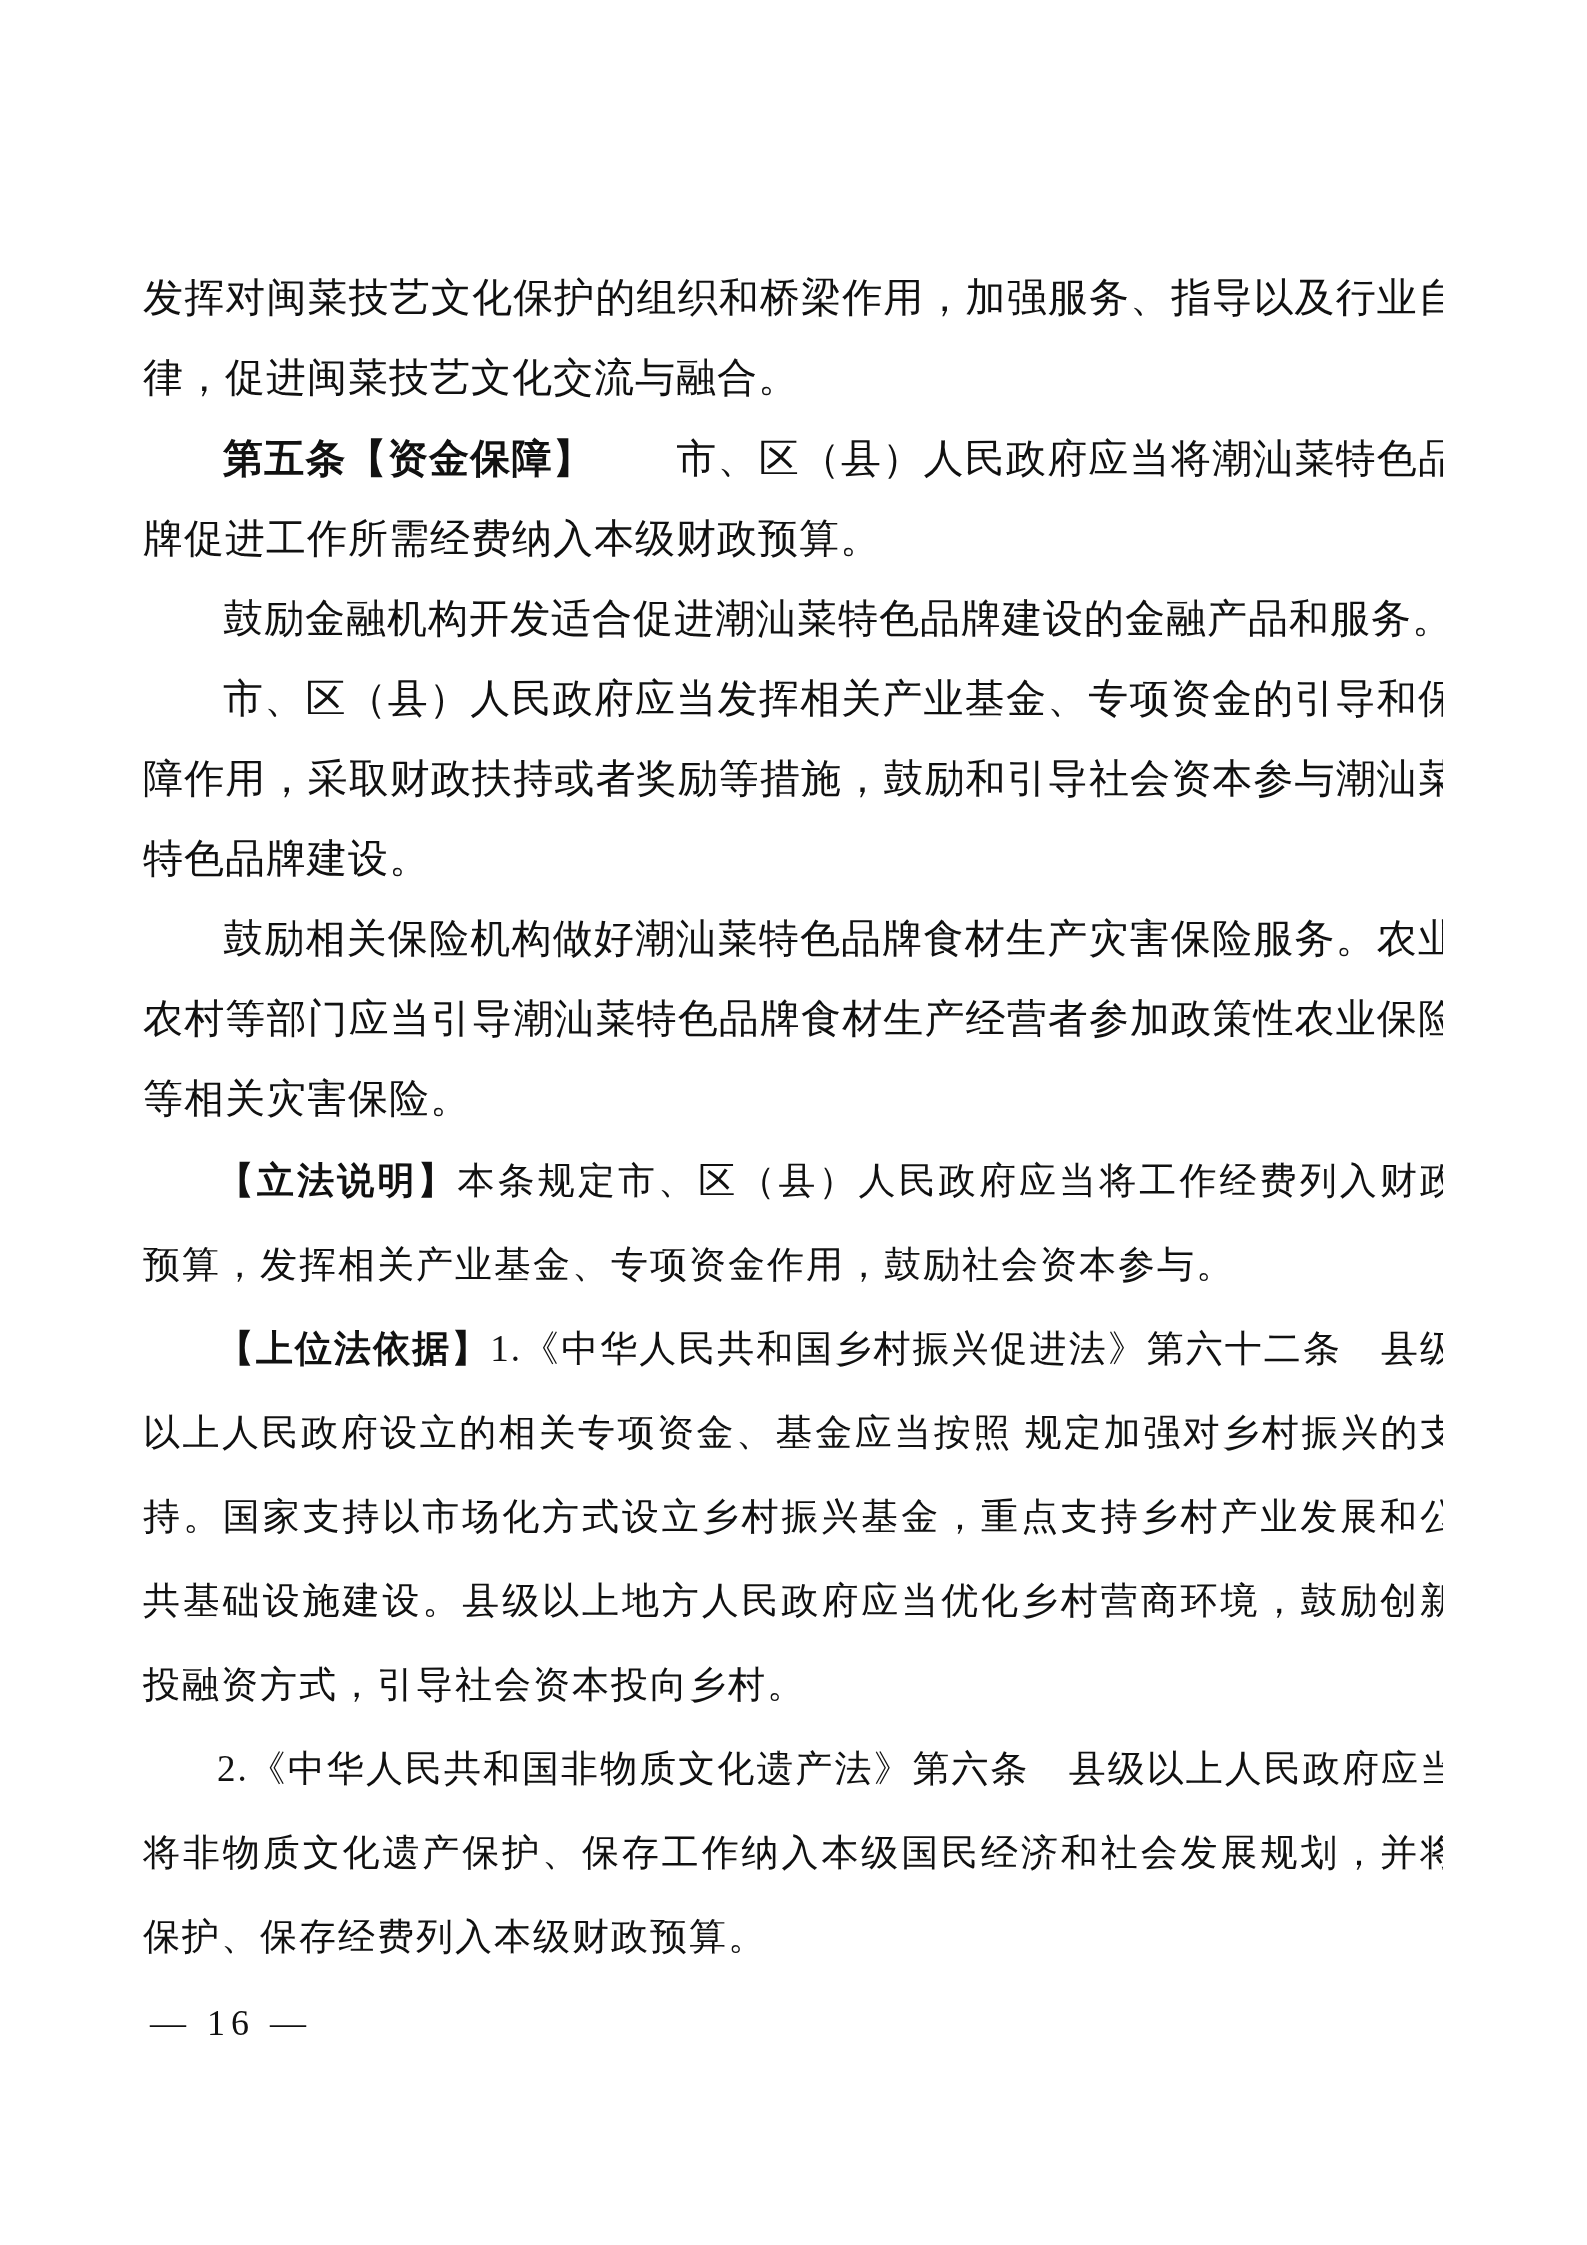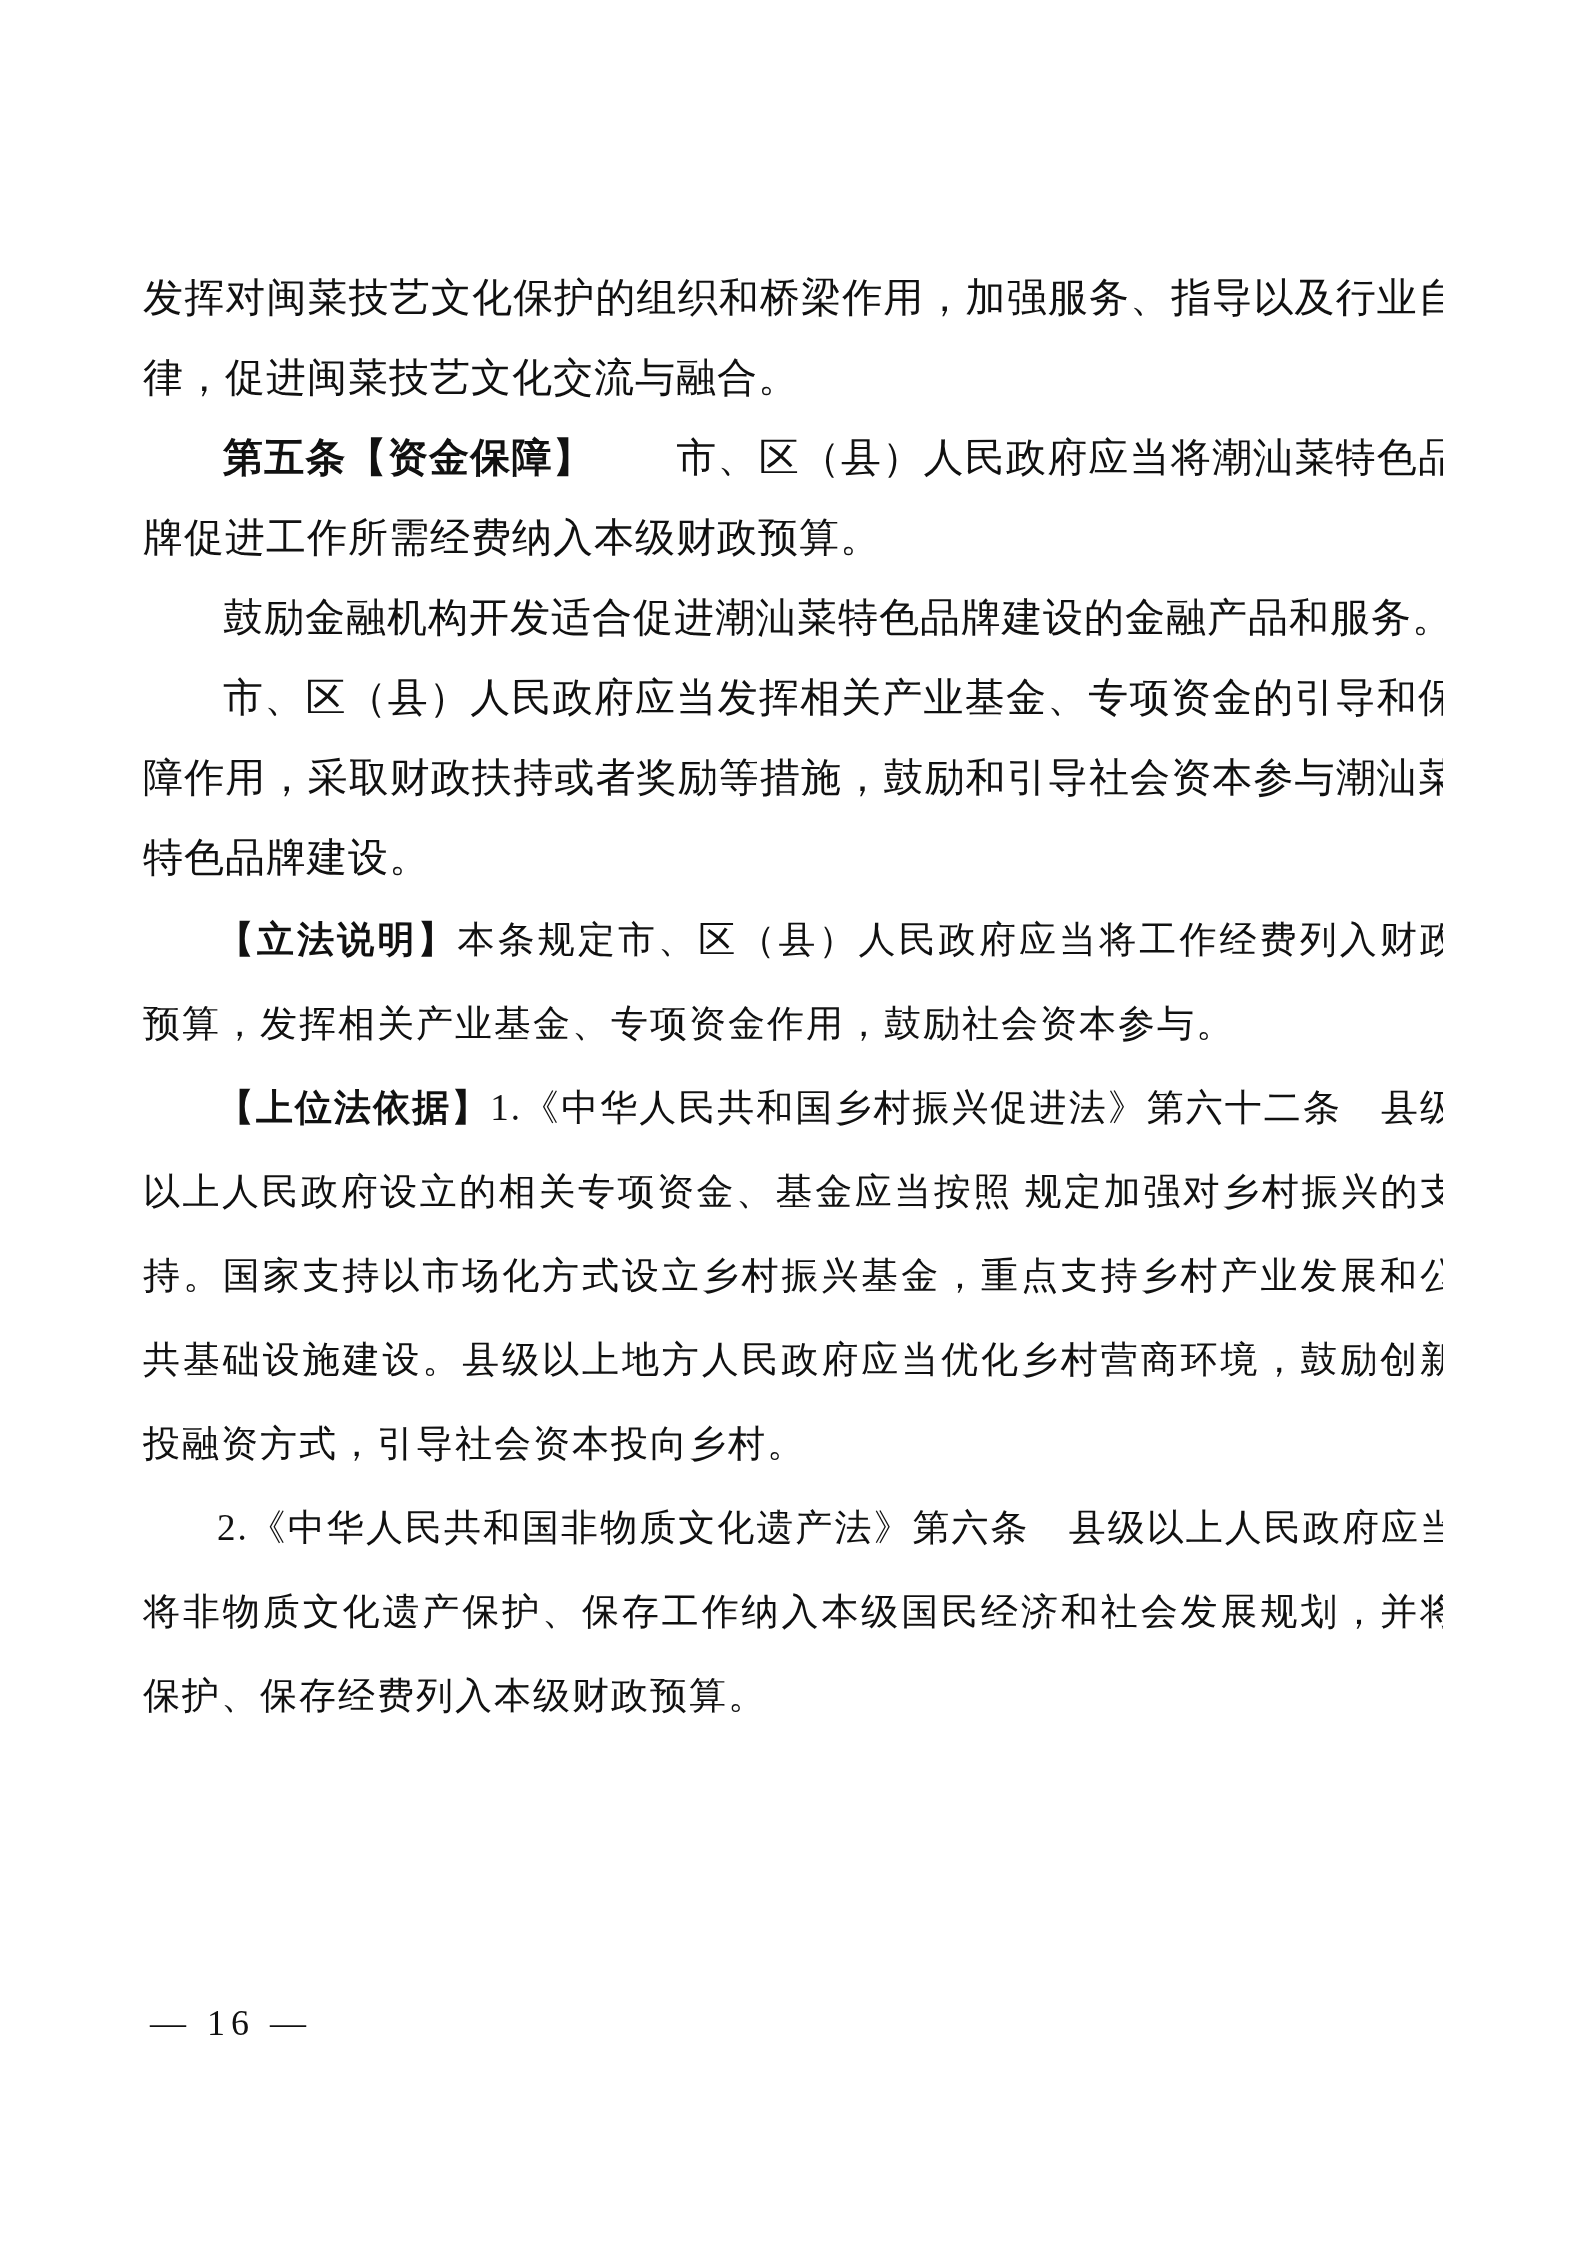--- a/index.html
+++ b/index.html
@@ -35,21 +35,21 @@
   }
   p.para.annotation {
     font-size: 37px;
     line-height: 84px;
     letter-spacing: 2px;
   }
   p.para.indent { text-indent: 2em; }
   span.run { }
   span.run.bold {
     font-weight: 700;
-    font-family: Liberation Serif, serif;
+    font-family: Liberation Sans, sans-serif;
   }
   .footer {
     position: absolute;
     left: 150px;
     top: 2002px;
     font-size: 36px;
     letter-spacing: 6px;
     color: #111111;
     font-family: "Liberation Serif", serif;
     text-align: center;
@@ -57,18 +57,19 @@
 </style>
 </head>
 <body>
 
 <div class="page">
   <div class="content" id="paragraphs">
       <p class="para body"><span class="run">发挥对闽菜技艺文化保护的组织和桥梁作用，加强服务、指导以及行业自律，促进闽菜技艺文化交流与融合。</span></p>
       <p class="para body indent"><span class="run bold">第五条【资金保障】</span><span class="run">　　市、区（县）人民政府应当将潮汕菜特色品牌促进工作所需经费纳入本级财政预算。</span></p>
       <p class="para body indent"><span class="run">鼓励金融机构开发适合促进潮汕菜特色品牌建设的金融产品和服务。</span></p>
       <p class="para body indent"><span class="run">市、区（县）人民政府应当发挥相关产业基金、专项资金的引导和保障作用，采取财政扶持或者奖励等措施，鼓励和引导社会资本参与潮汕菜特色品牌建设。</span></p>
+      <p class="para body indent"><span class="run">鼓励相关保险机构做好潮汕菜特色品牌食材生产灾害保险服务。农业农村等部门应当引导潮汕菜特色品牌食材生产经营者参加政策性农业保险等相关灾害保险。</span></p>
       <p class="para annotation indent"><span class="run bold">【立法说明】</span><span class="run">本条规定市、区（县）人民政府应当将工作经费列入财政预算，发挥相关产业基金、专项资金作用，鼓励社会资本参与。</span></p>
       <p class="para annotation indent"><span class="run bold">【上位法依据】</span><span class="run">1.《中华人民共和国乡村振兴促进法》第六十二条　县级以上人民政府设立的相关专项资金、基金应当按照 规定加强对乡村振兴的支持。国家支持以市场化方式设立乡村振兴基金，重点支持乡村产业发展和公共基础设施建设。县级以上地方人民政府应当优化乡村营商环境，鼓励创新投融资方式，引导社会资本投向乡村。</span></p>
       <p class="para annotation indent"><span class="run">2.《中华人民共和国非物质文化遗产法》第六条　县级以上人民政府应当将非物质文化遗产保护、保存工作纳入本级国民经济和社会发展规划，并将保护、保存经费列入本级财政预算。</span></p>
     </div>
   <div class="footer">— 16 —</div>
 </div>
 
 </body></html>

